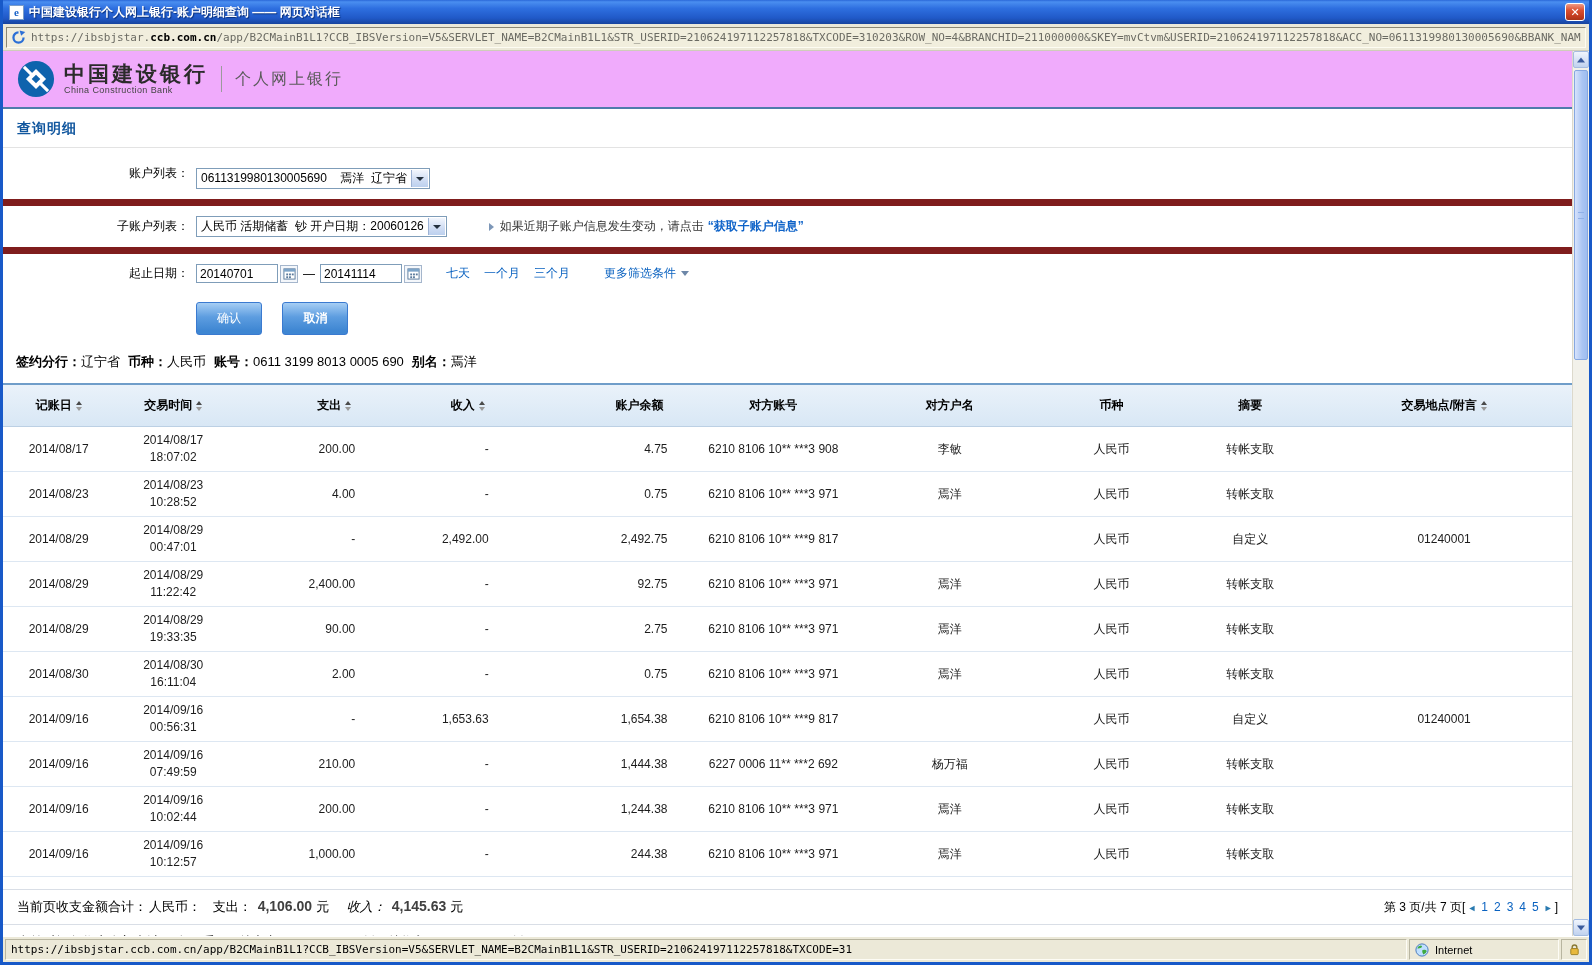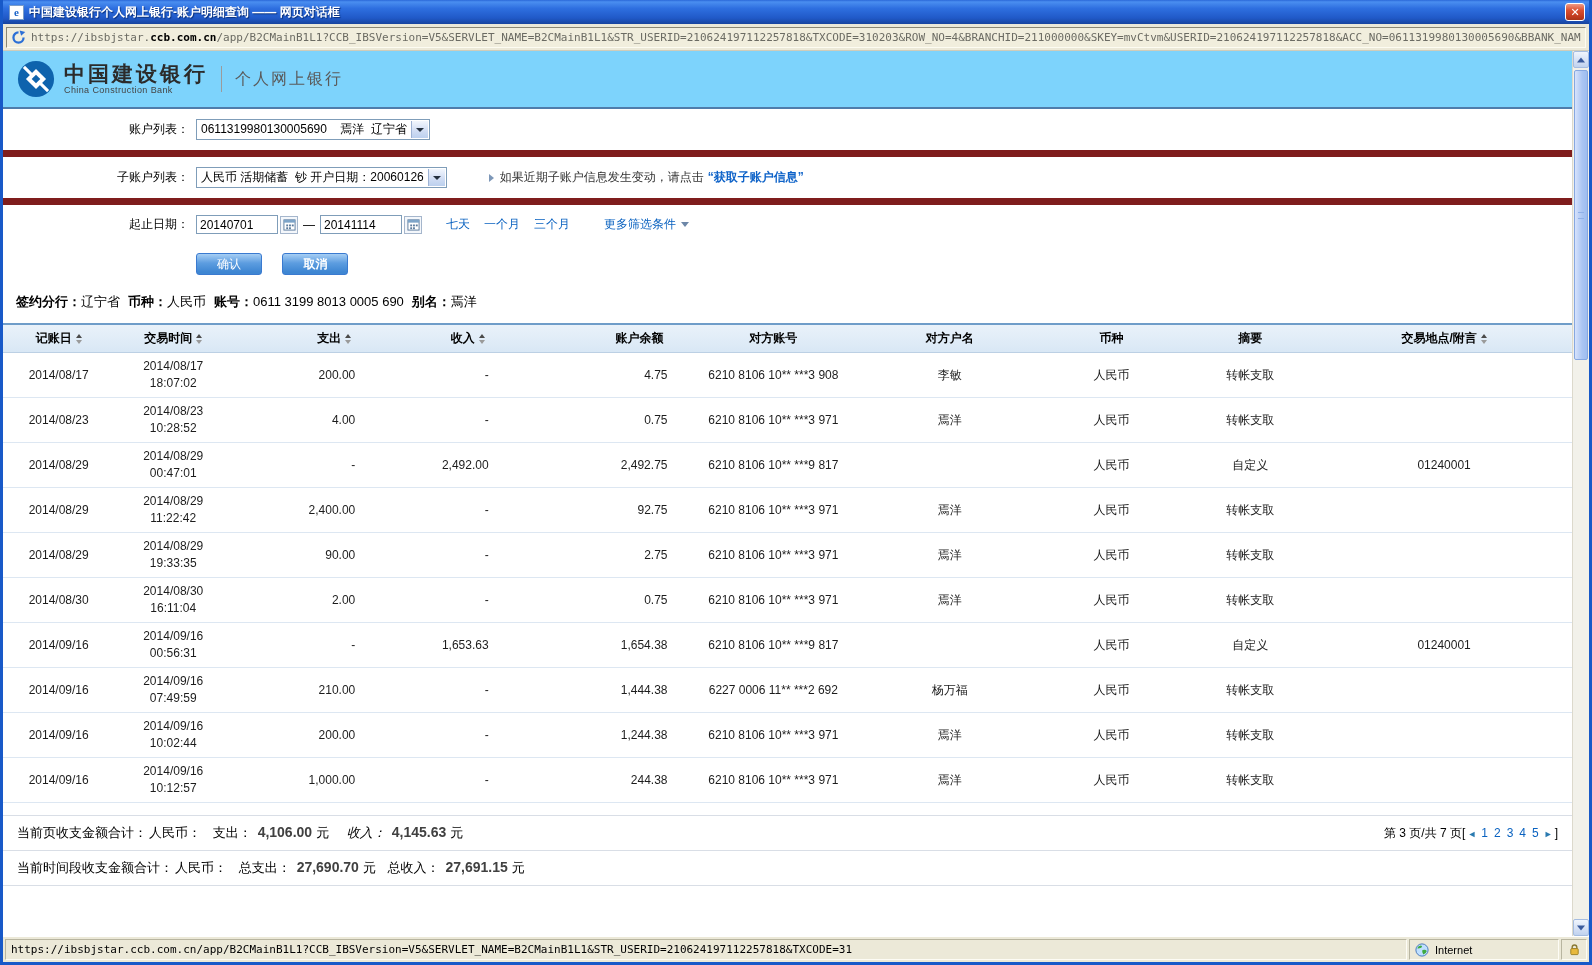--- a/index.html
+++ b/index.html
@@ -23,21 +23,21 @@
     display:flex; align-items:center; padding:0 4px; overflow:hidden; }
   .urlfield svg { flex:0 0 15px; margin-right:5px; }
   .urltext { font-family:"DejaVu Sans Mono","Liberation Mono",monospace; font-size:11px; white-space:nowrap; overflow:hidden; color:#6b6b63; }
   .urltext .domain { color:#000; font-weight:bold; }
 
   
   .content { flex:1; display:flex; overflow:hidden; background:#fff; }
   .page { flex:1; background:#fff; overflow:hidden; position:relative; }
 
   
-  .brand { height:58px; display:flex; align-items:center; padding-left:14px; border-bottom:2px solid #4f7cab; background:#7dd3fc; }
+  .brand { height:58px; display:flex; align-items:center; padding-left:14px; border-bottom:2px solid #4f7cab; background:#f0abfc; }
   .brand .logo { width:38px; height:38px; margin-right:9px; }
   .brand .names .cn { font-size:21px; font-weight:bold; color:#2b2b2b; letter-spacing:3px; line-height:22px; }
   .brand .names .en { font-size:9px; color:#444; letter-spacing:.4px; }
   .brand .divider { width:1px; height:26px; background:#9b9b9b; margin:0 13px; }
   .brand .product { font-size:16px; color:#5a5a5a; letter-spacing:2px; }
 
   .page-title-row { padding:10px 14px 9px; border-bottom:1px solid #e3e3e3; }
   .page-title { color:#10569e; font-size:14px; font-weight:bold; letter-spacing:1px; }
 
   
@@ -55,32 +55,32 @@
   .hint a { color:#0d62c8; font-weight:bold; text-decoration:none; margin-left:4px; }
   .date-input { width:82px; height:19px; border:1px solid #7f9db9; font-size:12px; padding:1px 3px; font-family:inherit; }
   .cal-btn { width:18px; height:18px; margin-left:2px; border:1px solid #a5b6cc; background:#f4f7fb; display:inline-flex; align-items:center; justify-content:center; cursor:pointer; }
   .dash { margin:0 5px; color:#000; }
   .quick-links { margin-left:24px; display:inline-flex; gap:14px; }
   .quick-links a, .more-filter { color:#0a62c0; text-decoration:none; font-size:12px; cursor:pointer; }
   .more-filter { margin-left:34px; display:inline-flex; align-items:center; }
   .more-filter i { width:0; height:0; border-left:4px solid transparent; border-right:4px solid transparent; border-top:5px solid #6d87a8; margin-left:5px; }
 
   .btn-row { padding:9px 0 11px 193px; }
-  .btn { min-width:66px; height:22px; border:1px solid #3a7ad0; border-radius:3px; color:#fff; font-size:12px;
+  .btn { min-width:66px; height:33px; border:1px solid #3a7ad0; border-radius:3px; color:#fff; font-size:12px;
     background:linear-gradient(#a6cef4,#5d9de0 45%,#3e86d2 90%); cursor:pointer; padding:0 18px; font-family:inherit; }
   .btn + .btn { margin-left:16px;font-weight:bold; }
 
   .acct-info { padding:7px 0 9px 13px; font-size:13px; color:#000; }
   .acct-info b { font-weight:bold; }
   .acct-info .seg { margin-right:8px; }
 
   
   table.tx { width:100%; border-collapse:collapse; table-layout:fixed; margin-top:3px; }
   table.tx thead tr { background:linear-gradient(#eaf2fa,#d8e7f5); height:27px; }
-  table.tx thead th { font-size:12px; font-weight:bold; color:#000; border-top:2px solid #6f9dc9; border-bottom:1px solid #bcd0e4; padding:5px; }
+  table.tx thead th { font-size:12px; font-weight:bold; color:#000; border-top:2px solid #6f9dc9; border-bottom:1px solid #bcd0e4; padding:12px; }
   th.sortable { color:#0a5ca8; cursor:pointer; }
   th .sort { display:inline-flex; flex-direction:column; margin-left:4px; vertical-align:middle; }
   th .sort .up { width:0; height:0; border-left:3.5px solid transparent; border-right:3.5px solid transparent; border-bottom:4px solid #4a4a4a; margin-bottom:2px; }
   th .sort .dn { width:0; height:0; border-left:3.5px solid transparent; border-right:3.5px solid transparent; border-top:4px solid #9a9a9a; }
   table.tx tbody td { height:45px; border-bottom:1px solid #dde7f2; font-size:12px; color:#1c1c1c; padding:0; }
   .c-center { text-align:center; }
   .c-right  { text-align:right; padding-right:18px !important; }
   th.c-right { padding-right:22px !important; }
   .dt2 div { line-height:17px; }
 
@@ -147,24 +147,27 @@
           <rect x="16.8" y="16.8" width="6.4" height="6.4" fill="#0e63ad" transform="rotate(45 20 20)"></rect>
         </svg>
         <div class="names">
           <div class="cn">中国建设银行</div>
           <div class="en">China Construction Bank</div>
         </div>
         <div class="divider"></div>
         <div class="product">个人网上银行</div>
       </div>
 
+      <div class="page-title-row">
+        <span class="page-title">查询明细</span>
+      </div>
 
       <div class="form-row line-below">
         <span class="flabel">账户列表：</span>
-        <div class="sel" style="min-width:226px;">
+        <div class="sel" style="min-width:226px;margin-top:10px;">
           <span class="sel-text">0611319980130005690    焉洋  辽宁省</span>
           <span class="sel-arrow">
               <i></i>
             </span>
         </div>
       </div>
 
       <div class="form-row line-below">
         <span class="flabel">子账户列表：</span>
         <div class="sel" style="min-width:244px;justify-content:flex-end;">

